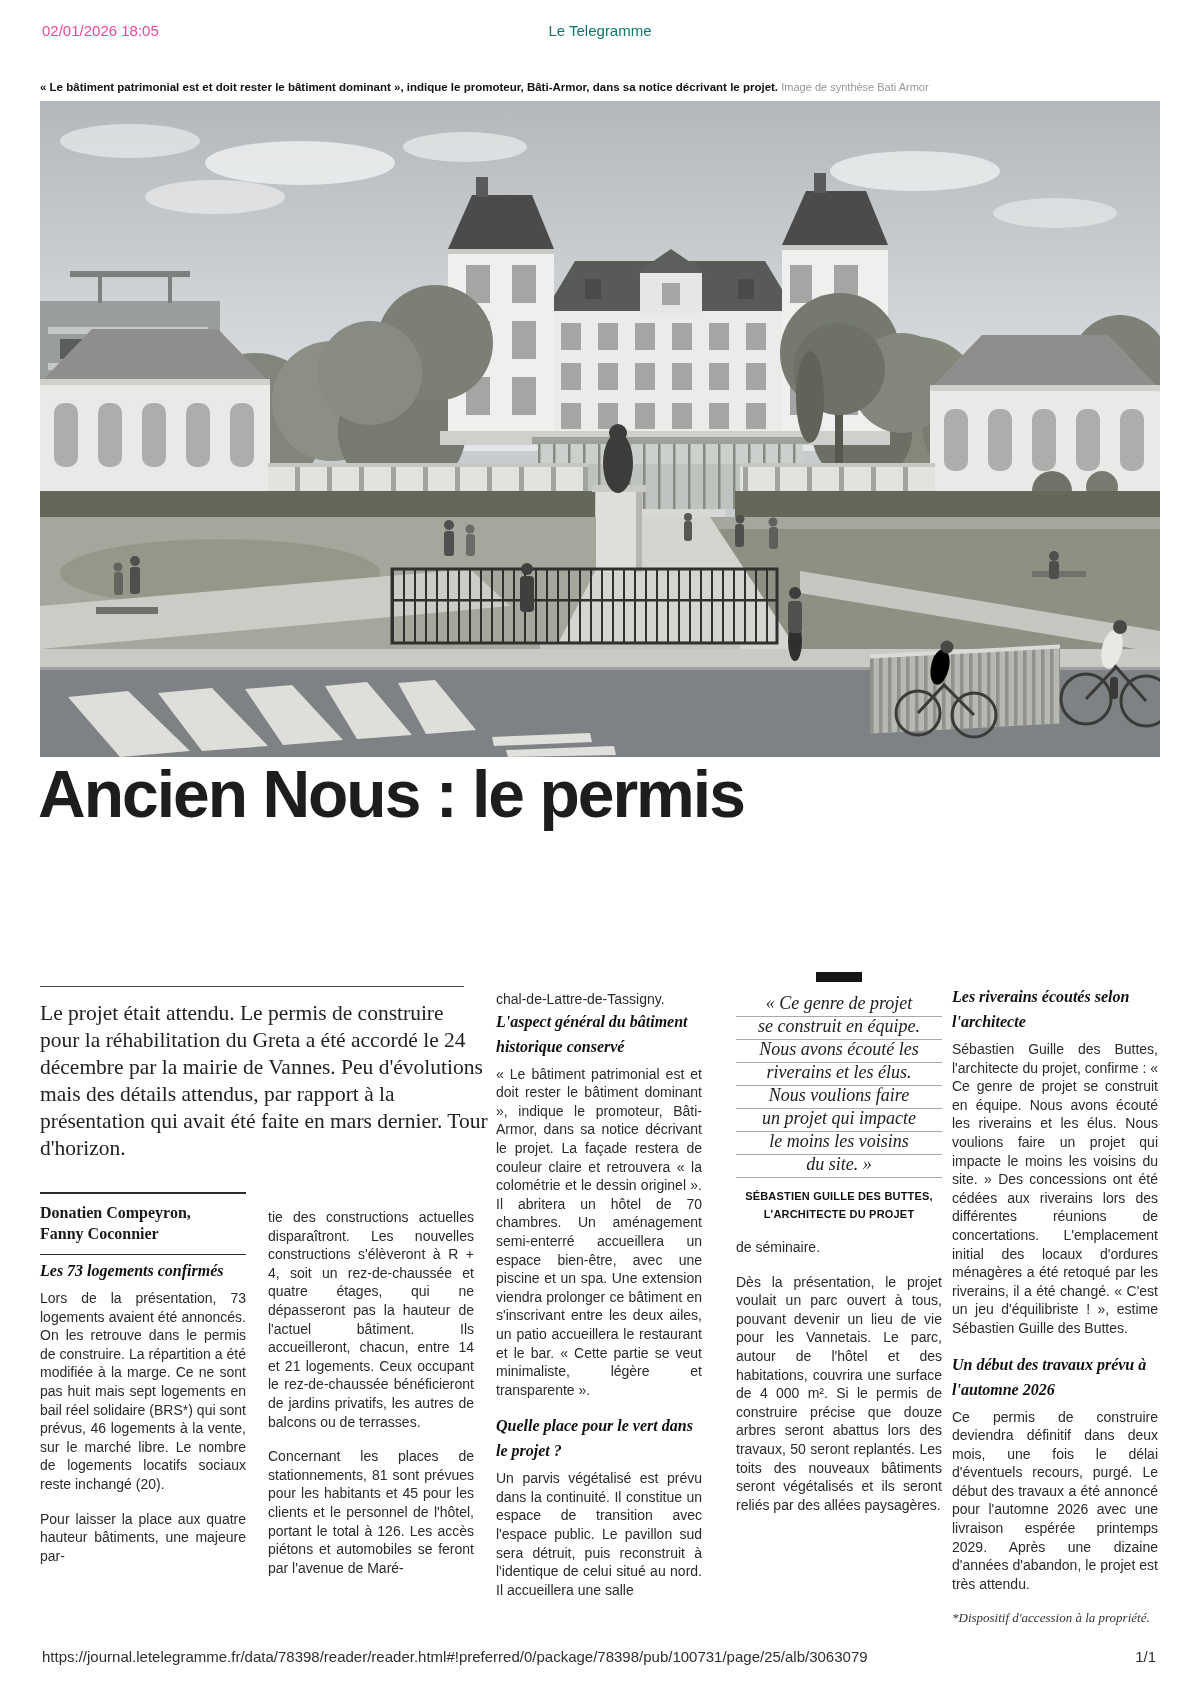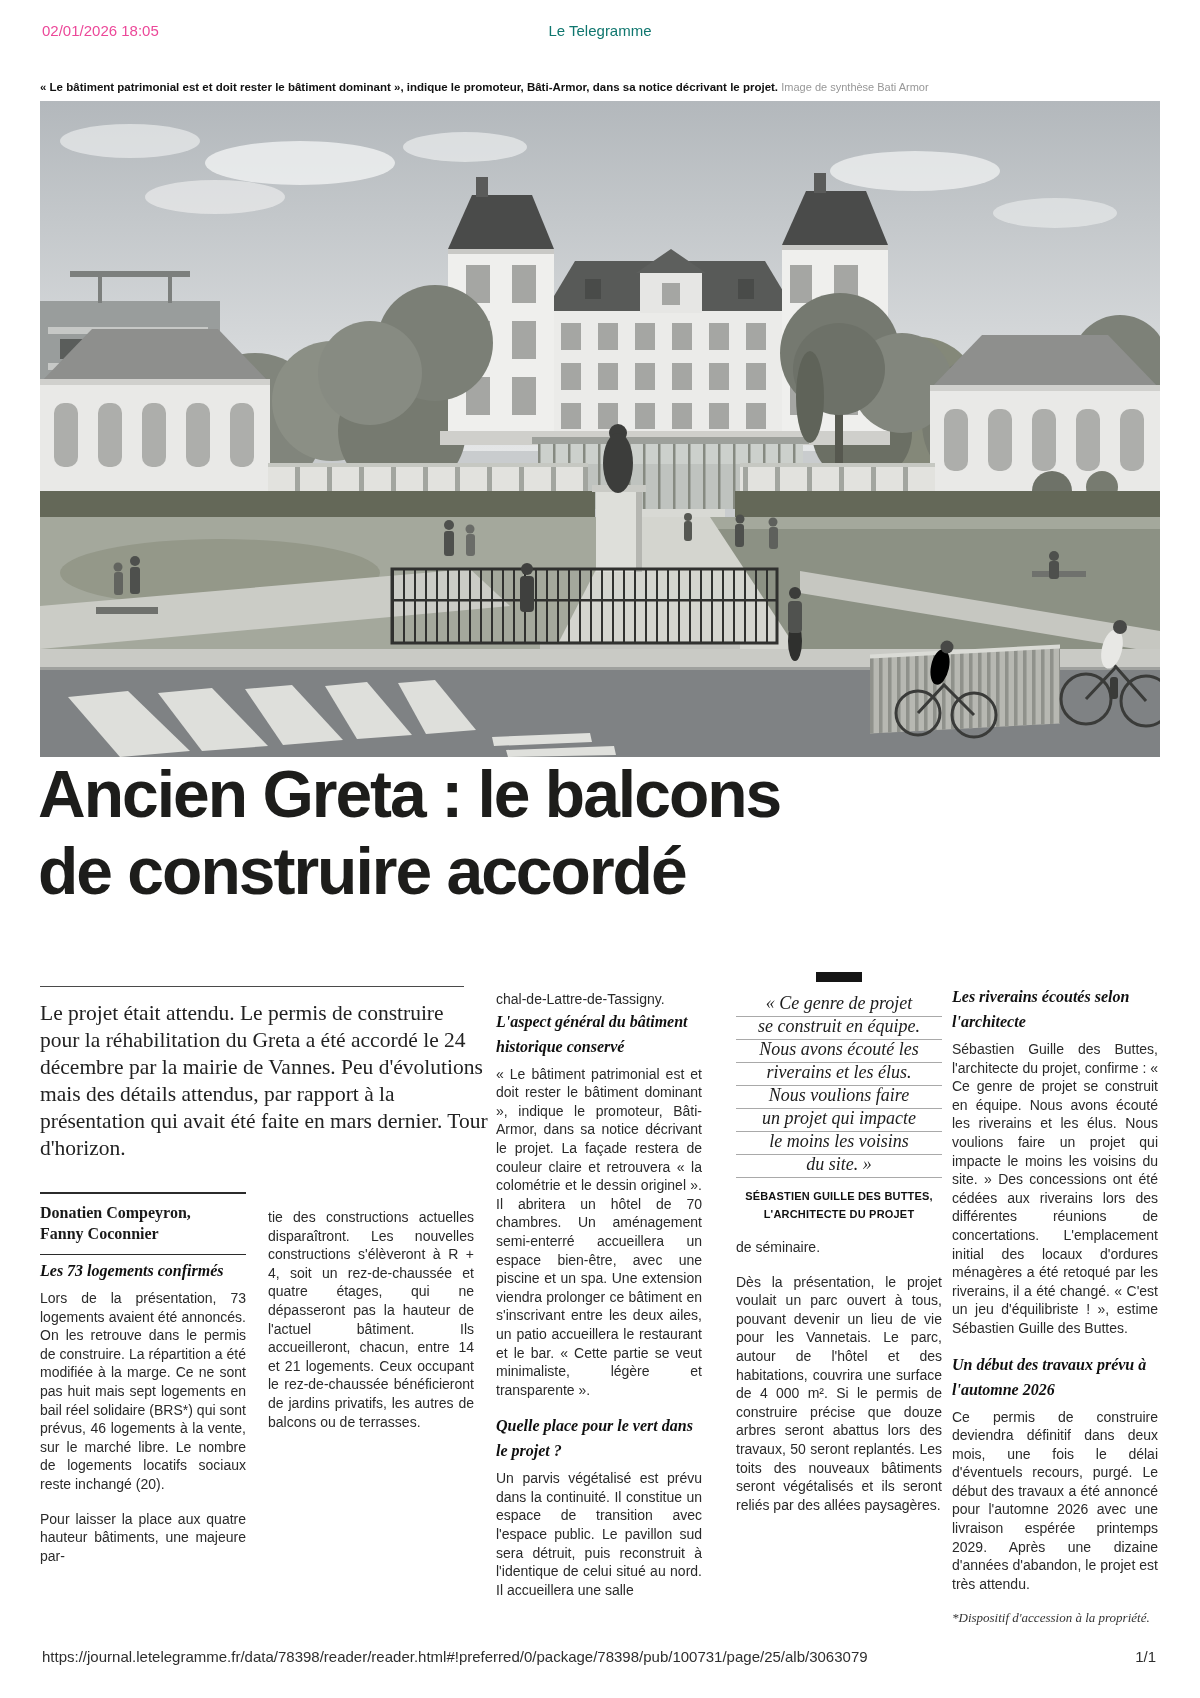--- a/index.html
+++ b/index.html
@@ -304,40 +304,40 @@
           <circle cx="934" cy="614" r="22" fill="none" stroke="#3a3b39" stroke-width="3"></circle>
           <path d="M878,612 L904,584 L934,614" fill="none" stroke="#3a3b39" stroke-width="3"></path>
           <ellipse cx="900" cy="566" rx="9" ry="18" fill="#ececе9" transform="rotate(12 900 566)"></ellipse>
           <circle cx="907" cy="546" r="6.5" fill="#474846"></circle>
         </g>
       </g>
     </svg>
   </div>
 
   <div class="headline">
-    <div>Ancien Greta : le balcons</div>
-    <div>de construire accordé</div>
+    <div>Ancien Nous : le permis</div>
   </div>
 
   <div class="lede-rule"></div>
   <div class="lede">Le projet était attendu. Le permis de construire pour la réhabilitation du Greta a été accordé le 24 décembre par la mairie de Vannes. Peu d'évolutions mais des détails attendus, par rapport à la présentation qui avait été faite en mars dernier. Tour d'horizon.</div>
 
   <div class="byline">
     <div>Donatien Compeyron,</div>
     <div>Fanny Coconnier</div>
   </div>
 
   <div class="col col1">
     <h3 class="subhead">Les 73 logements confirmés</h3>
     <p>Lors de la présentation, 73 logements avaient été annoncés. On les retrouve dans le permis de construire. La répartition a été modifiée à la marge. Ce ne sont pas huit mais sept logements en bail réel solidaire (BRS*) qui sont prévus, 46 logements à la vente, sur le marché libre. Le nombre de logements locatifs sociaux reste inchangé (20).</p>
     <p>Pour laisser la place aux quatre hauteur bâtiments, une majeure par-</p>
   </div>
 
   <div class="col col2">
     <p>tie des constructions actuelles disparaîtront. Les nouvelles constructions s'élèveront à R + 4, soit un rez-de-chaussée et quatre étages, qui ne dépasseront pas la hauteur de l'actuel bâtiment. Ils accueilleront, chacun, entre 14 et 21 logements. Ceux occupant le rez-de-chaussée bénéficieront de jardins privatifs, les autres de balcons ou de terrasses.</p>
+    <p>Concernant les places de stationnements, 81 sont prévues pour les habitants et 45 pour les clients et le personnel de l'hôtel, portant le total à 126. Les accès piétons et automobiles se feront par l'avenue de Maré-</p>
   </div>
 
   <div class="col col3">
     <p class="contline">chal-de-Lattre-de-Tassigny.</p>
     <h3 class="subhead">L'aspect général du bâtiment historique conservé</h3>
     <p>« Le bâtiment patrimonial est et doit rester le bâtiment dominant », indique le promoteur, Bâti-Armor, dans sa notice décrivant le projet. La façade restera de couleur claire et retrouvera « la colométrie et le dessin originel ». Il abritera un hôtel de 70 chambres. Un aménagement semi-enterré accueillera un espace bien-être, avec une piscine et un spa. Une extension viendra prolonger ce bâtiment en s'inscrivant entre les deux ailes, un patio accueillera le restaurant et le bar. « Cette partie se veut minimaliste, légère et transparente ».</p>
     <h3 class="subhead later">Quelle place pour le vert dans le projet ?</h3>
     <p>Un parvis végétalisé est prévu dans la continuité. Il constitue un espace de transition avec l'espace public. Le pavillon sud sera détruit, puis reconstruit à l'identique de celui situé au nord. Il accueillera une salle</p>
   </div>
 

